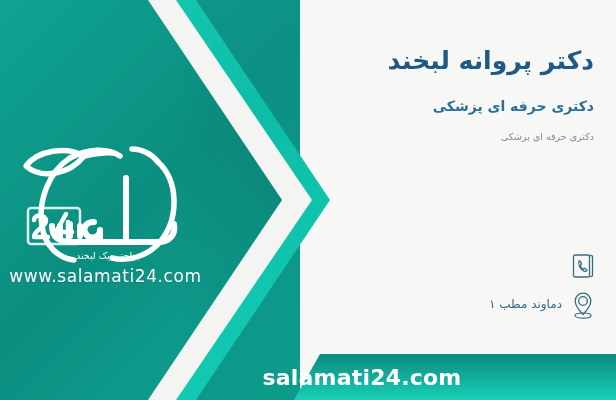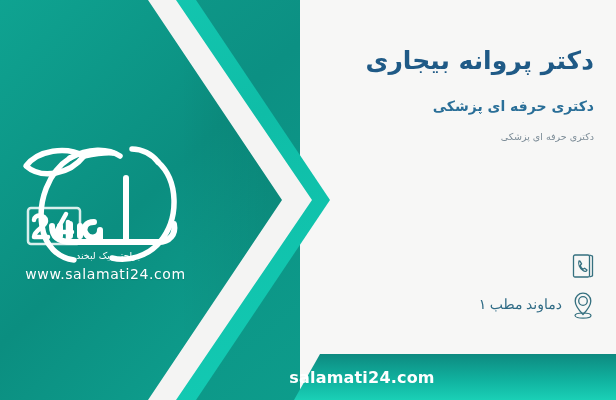--- a/index.html
+++ b/index.html
@@ -47,21 +47,21 @@
     pointer-events:none;
   }
 
   
   .logo-wrap{
     position:absolute;left:8px;top:122px;width:195px;height:175px;
   }
   .logo-wrap svg{display:block;width:195px;height:150px;}
   .logo-url{
     position:absolute;left:0;top:144px;width:195px;text-align:center;
-    color:#ffffff;font-size:14px;letter-spacing:.6px;
+    color:#ffffff;font-size:17px;letter-spacing:.6px;
     font-family:"DejaVu Sans","Liberation Sans",sans-serif;
     direction:ltr;
     text-shadow:0 1px 1px rgba(0,0,0,.12);
   }
 
   
   .doctor-name{
     position:absolute;right:22px;top:44px;
     color:#1f5a86;font-size:25px;font-weight:bold;
     letter-spacing:0;line-height:1.35;direction:rtl;text-align:right;
@@ -83,37 +83,36 @@
     position:absolute;right:20px;top:248px;width:150px;
     direction:rtl;
   }
   .contact-row{
     display:flex;align-items:center;justify-content:flex-start;
     gap:8px;height:38px;
   }
   .contact-row .ic{width:26px;height:30px;flex:0 0 26px;display:block;}
   .contact-row .ic svg{display:block;width:26px;height:30px;}
   .contact-label{
-    color:#2f6b85;font-size:14px;direction:rtl;white-space:nowrap;
+    color:#2f6b85;font-size:12px;direction:rtl;white-space:nowrap;
     padding-bottom:2px;
-    font-family:Liberation Serif, serif;
   }
   .contact-row.phone{justify-content:flex-start;padding-right:0;}
 
   
   .footer-bar{
     position:absolute;left:0;bottom:0;width:616px;height:46px;
     background:linear-gradient(180deg,#0d8a80 0%,#11b4a1 60%,#1ad0b6 100%);
     clip-path:polygon(320px 0, 616px 0, 616px 46px, 294px 46px);
   }
   .footer-text{
     position:absolute;left:0;bottom:0;width:616px;height:46px;
     display:flex;align-items:center;justify-content:center;
     padding-left:108px;box-sizing:border-box;
-    color:#ffffff;font-size:16px;font-weight:bold;letter-spacing:.2px;
+    color:#ffffff;font-size:22px;font-weight:bold;letter-spacing:.2px;
     direction:ltr;
   }
 </style>
 </head>
 <body>
 
 <div id="card">
 
   <div class="teal-panel">
     <div class="chevron-outer"></div>
@@ -154,21 +153,21 @@
         <path d="M26 98 C26 92 38 92 38 99 C38 105 26 108 26 115 L40 115"></path>
         <path d="M58 92 L48 110 L64 110 M60 100 L60 117"></path>
         <rect x="20" y="86" width="52" height="36" rx="3" stroke-width="2.5" opacity="0.85"></rect>
       </g>
 
       <text x="100" y="137" fill="#ffffff" font-size="9.5" font-family="DejaVu Sans, sans-serif" text-anchor="middle" direction="rtl">براحتی یک لبخند</text>
     </svg>
     <div class="logo-url">www.salamati24.com</div>
   </div>
 
-  <div class="doctor-name">دکتر پروانه بیجاری</div>
+  <div class="doctor-name">دکتر پروانه لبخند</div>
 
   <div class="specialty-main">دکتری حرفه ای پزشکی</div>
 
   <div class="specialty-sub">دکتری حرفه ای پزشکی</div>
 
   <div class="contact-block">
 
     <div class="contact-row phone">
       <span class="ic">
         <svg viewBox="0 0 26 30" xmlns="http://www.w3.org/2000/svg">

